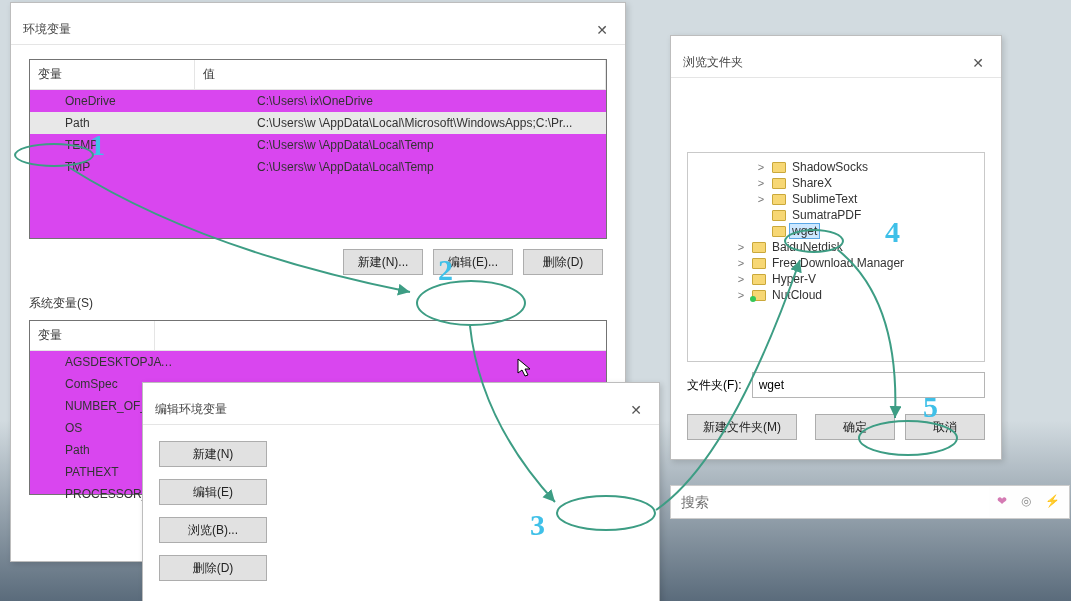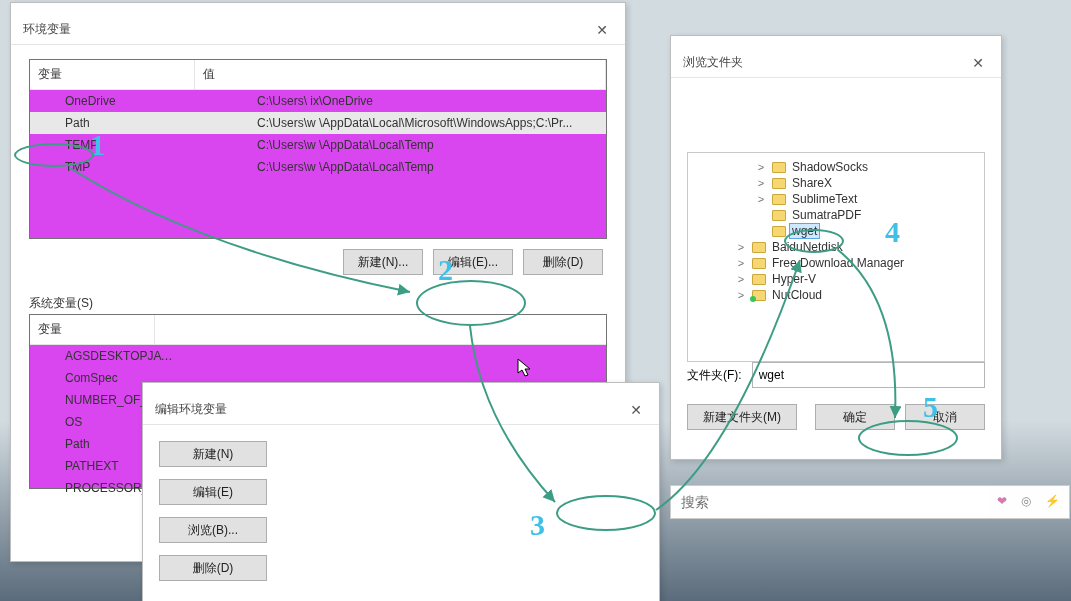--- a/index.html
+++ b/index.html
@@ -36,21 +36,21 @@
   .tree { border:1px solid #c9c9c9; background:#fff; height:210px; overflow-y:scroll; padding:6px 4px 6px 6px; position:relative; }
   .tree-row { display:flex; align-items:center; gap:4px; padding:1px 0; color:#333; }
   .tree-row .exp { width:14px; text-align:center; color:#777; font-size:11px; cursor:pointer; display:inline-block;}
   .folder-icon { width:14px; height:11px; background:#f7d774; border:1px solid #caa83a; border-radius:1px; display:inline-block; }
   .folder-icon.green-dot::after { content:""; display:inline-block; width:6px; height:6px; background:#34c759; border-radius:50%; margin-left:-3px; margin-top:5px; position:absolute; }
   .tree-row.sel .name { background:#cde8ff; outline:1px solid #5aa7e6; padding:0 2px;}
   .tree-row .name { padding:0 2px; }
   .indent-1 { padding-left:40px; }
   .indent-2 { padding-left:60px; }
 
-  .fld-row { display:flex; align-items:center; gap:10px; margin-top:0; }
+  .fld-row { display:flex; align-items:center; gap:10px; margin-top:10px; }
   .textinput { border:1px solid #b5b5b5; height:26px; padding:0 6px; background:#fff; flex:1; }
 
   .anno { position:absolute; font-family: "Comic Sans MS", cursive; font-weight:bold; font-size:30px; color:#3fc0e8; pointer-events:none; }
   .circle { position:absolute; border:2px solid #3d9d84; border-radius:50%; pointer-events:none; }
 
   .searchbar { position:absolute; left:670px; top:485px; width:400px; height:34px; background:#fefefe; border:1px solid #ccc; display:flex; align-items:center; padding:0 8px; gap:8px;}
   .searchbar input { border:none; flex:1; height:30px; outline:none; color:#888; font-size:14px;}
   .mini-icon { width:16px; height:16px; display:inline-block; }
 
   svg.arrow { position:absolute; pointer-events:none; }
@@ -90,21 +90,21 @@
         </div>
       </div>
     </div>
 
     <div class="btnrow">
       <div class="btn">新建(N)...</div>
       <div class="btn">编辑(E)...</div>
       <div class="btn">删除(D)</div>
     </div>
 
-    <div class="section-label" style="margin:20px 0 2px 0;">系统变量(S)</div>
+    <div class="section-label" style="margin:20px 0 8px 0;">系统变量(S)</div>
 
     <div class="group-box" style="height:175px;">
       <div class="tbl-head">
         <div class="col-var" style="width:125px;">变量</div>
       </div>
       <div class="tbl-body">
         <div class="tbl-row">
               <div style="width:125px;">AGSDESKTOPJAVA</div>
             </div>
         <div class="tbl-row">

